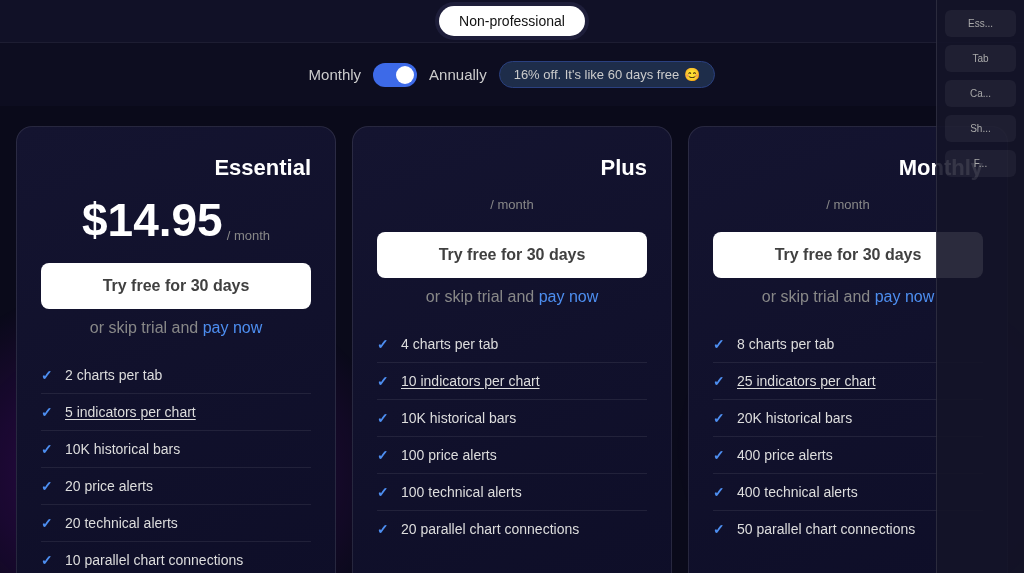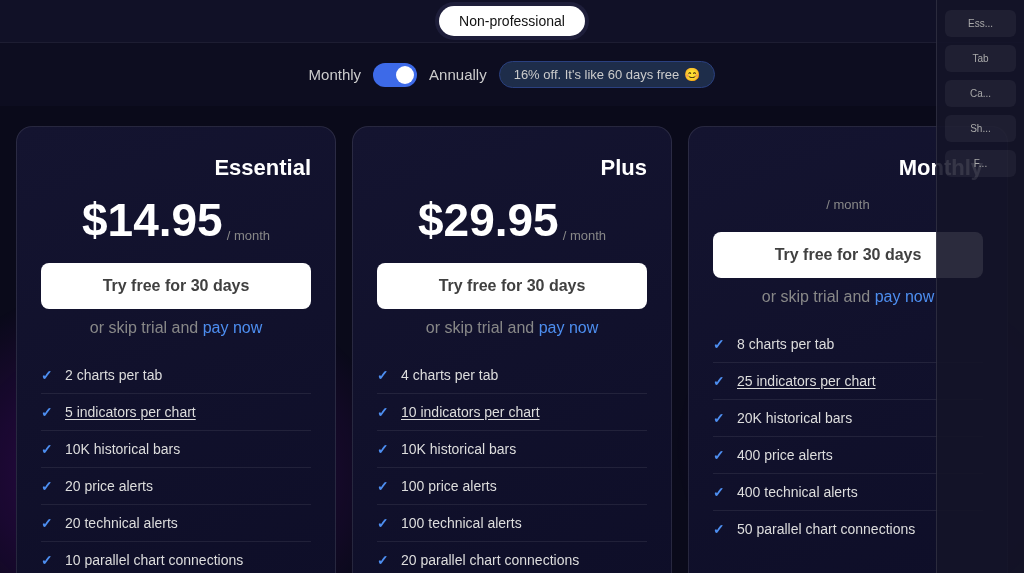--- a/index.html
+++ b/index.html
@@ -340,21 +340,20 @@
     <li class="feature-item">
       <span class="check-icon">✓</span>
       <span class="feature-text ">10 parallel chart connections</span>
     </li>
 
     </ul>
   </div>
       <div class="plan-card">
     <div class="plan-name">Plus</div>
     <div class="plan-price">
-      <span class="price-amount">$29.95</span>
       <span class="price-period">/ month</span>
     </div>
     <button class="cta-button">Try free for 30 days</button>
     <div class="skip-trial">
       <span>or skip trial and </span>
       <a href="#">pay now</a>
     </div>
     <ul class="features-list">
 
     <li class="feature-item">

